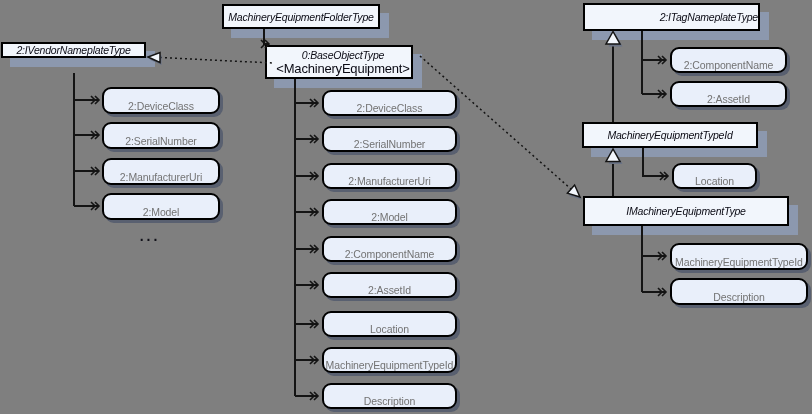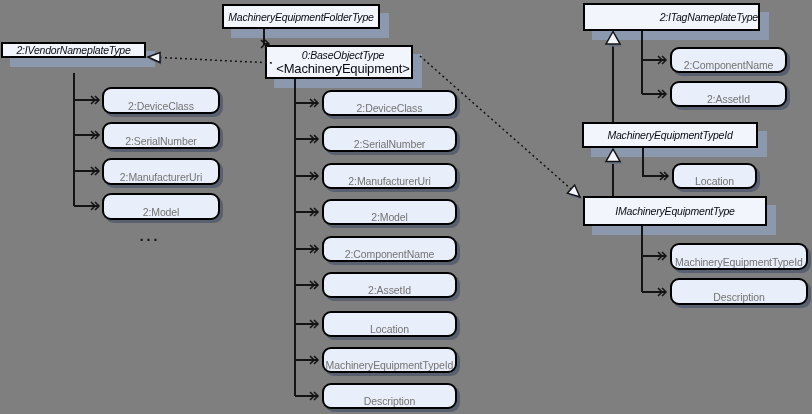--- a/index.html
+++ b/index.html
@@ -62,21 +62,21 @@
   </div>
 
   <div class="tbox" style="left:583px;top:3px;width:177px;height:28px;align-items:flex-end;">
     <span class="tlabel">2:ITagNameplateType</span>
   </div>
 
   <div class="tbox" style="left:582px;top:122px;width:176px;height:26px;">
     <span class="tlabel">MachineryEquipmentTypeId</span>
   </div>
 
-  <div class="tbox" style="left:583px;top:196px;width:184px;height:30px;">
+  <div class="tbox" style="left:583px;top:196px;width:206px;height:30px;">
     <span class="tlabel">IMachineryEquipmentType</span>
   </div>
 
   <div class="cbox" style="left:102px;top:87px;width:118px;height:27px;">
     <span>2:DeviceClass</span>
     </div>
   <div class="cbox" style="left:102px;top:122px;width:118px;height:27px;">
     <span>2:SerialNumber</span>
     </div>
   <div class="cbox" style="left:102px;top:158px;width:118px;height:27px;">

